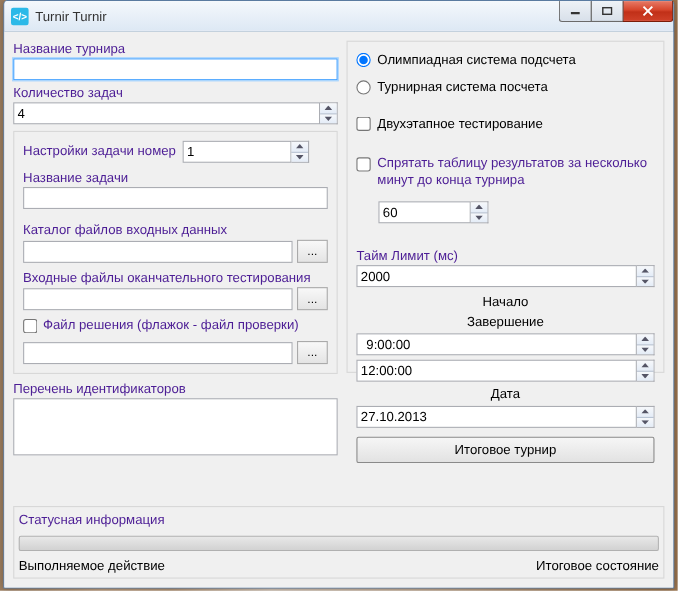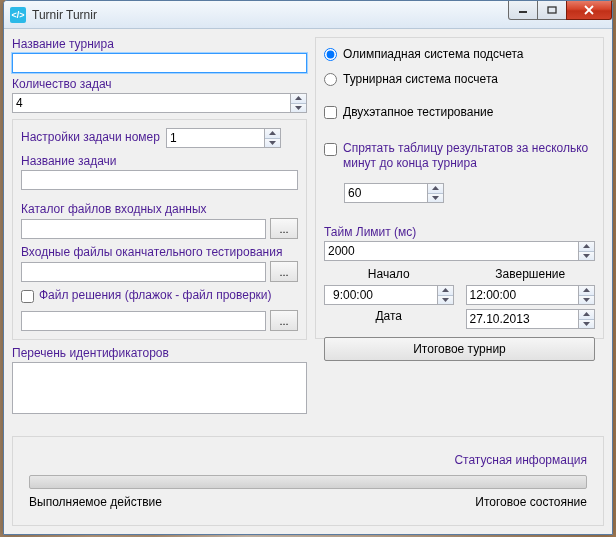--- a/index.html
+++ b/index.html
@@ -132,42 +132,41 @@
   .checkopt-row.multi .label { line-height: 1.25; }
   .big-textarea {
     width: 100%;
     height: 52px;
     border: 1px solid #abadb3;
     background: #fff;
     resize: none;
   }
   .grid2 {
     display: grid;
-    grid-template-columns: 1fr 1fr;
+    grid-template-columns: 1fr;
     gap: 4px 12px;
     margin-top: 4px;
   }
   .center { text-align: center; font-size: 12px; }
   .create-btn {
     width: 100%;
     height: 24px;
     margin-top: 8px;
     border: 1px solid #8a8a8a;
     background: linear-gradient(#f6f6f6,#e2e2e2);
     font-size: 12px;
     cursor: pointer;
     border-radius: 2px;
   }
   .status-section {
     position: absolute;
     left: 8px; right: 8px; bottom: 8px;
     border: 1px solid #d8d8d8;
-    padding: 16px;
+    padding: 4px;
     background: #f0f0f0;
-    text-align: right;
   }
   .progress {
     height: 14px;
     border: 1px solid #b0b0b0;
     background: linear-gradient(#e8e8e8,#d2d2d2);
     border-radius: 2px;
     margin: 8px 0 6px 0;
   }
   .status-bottom { display: flex; justify-content: space-between; font-size: 12px; }
   .readonly { background: #f0f0f0; }

